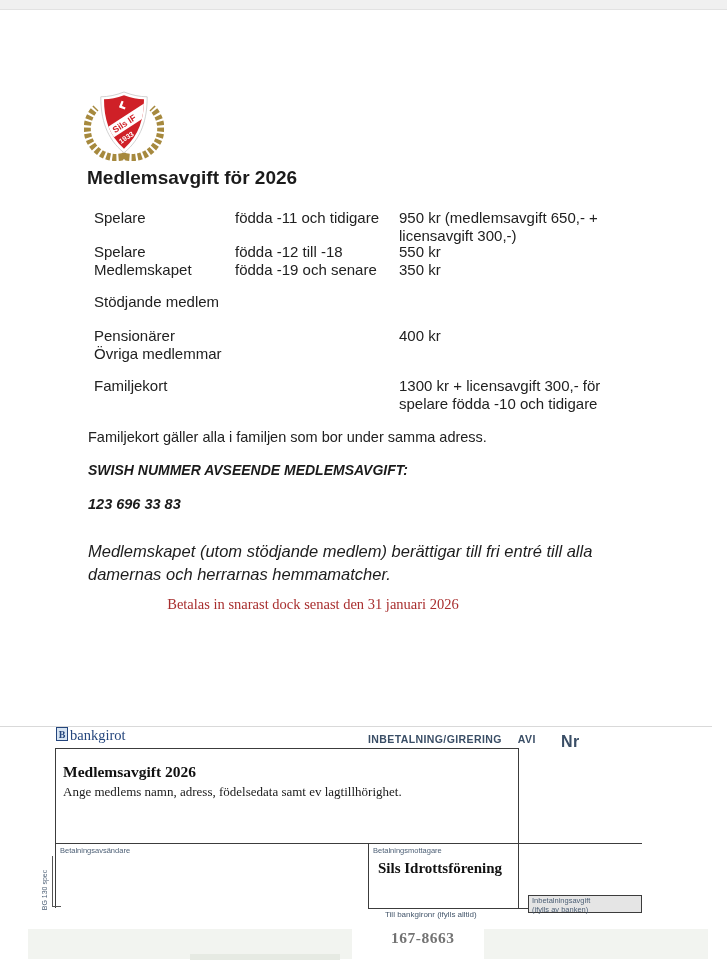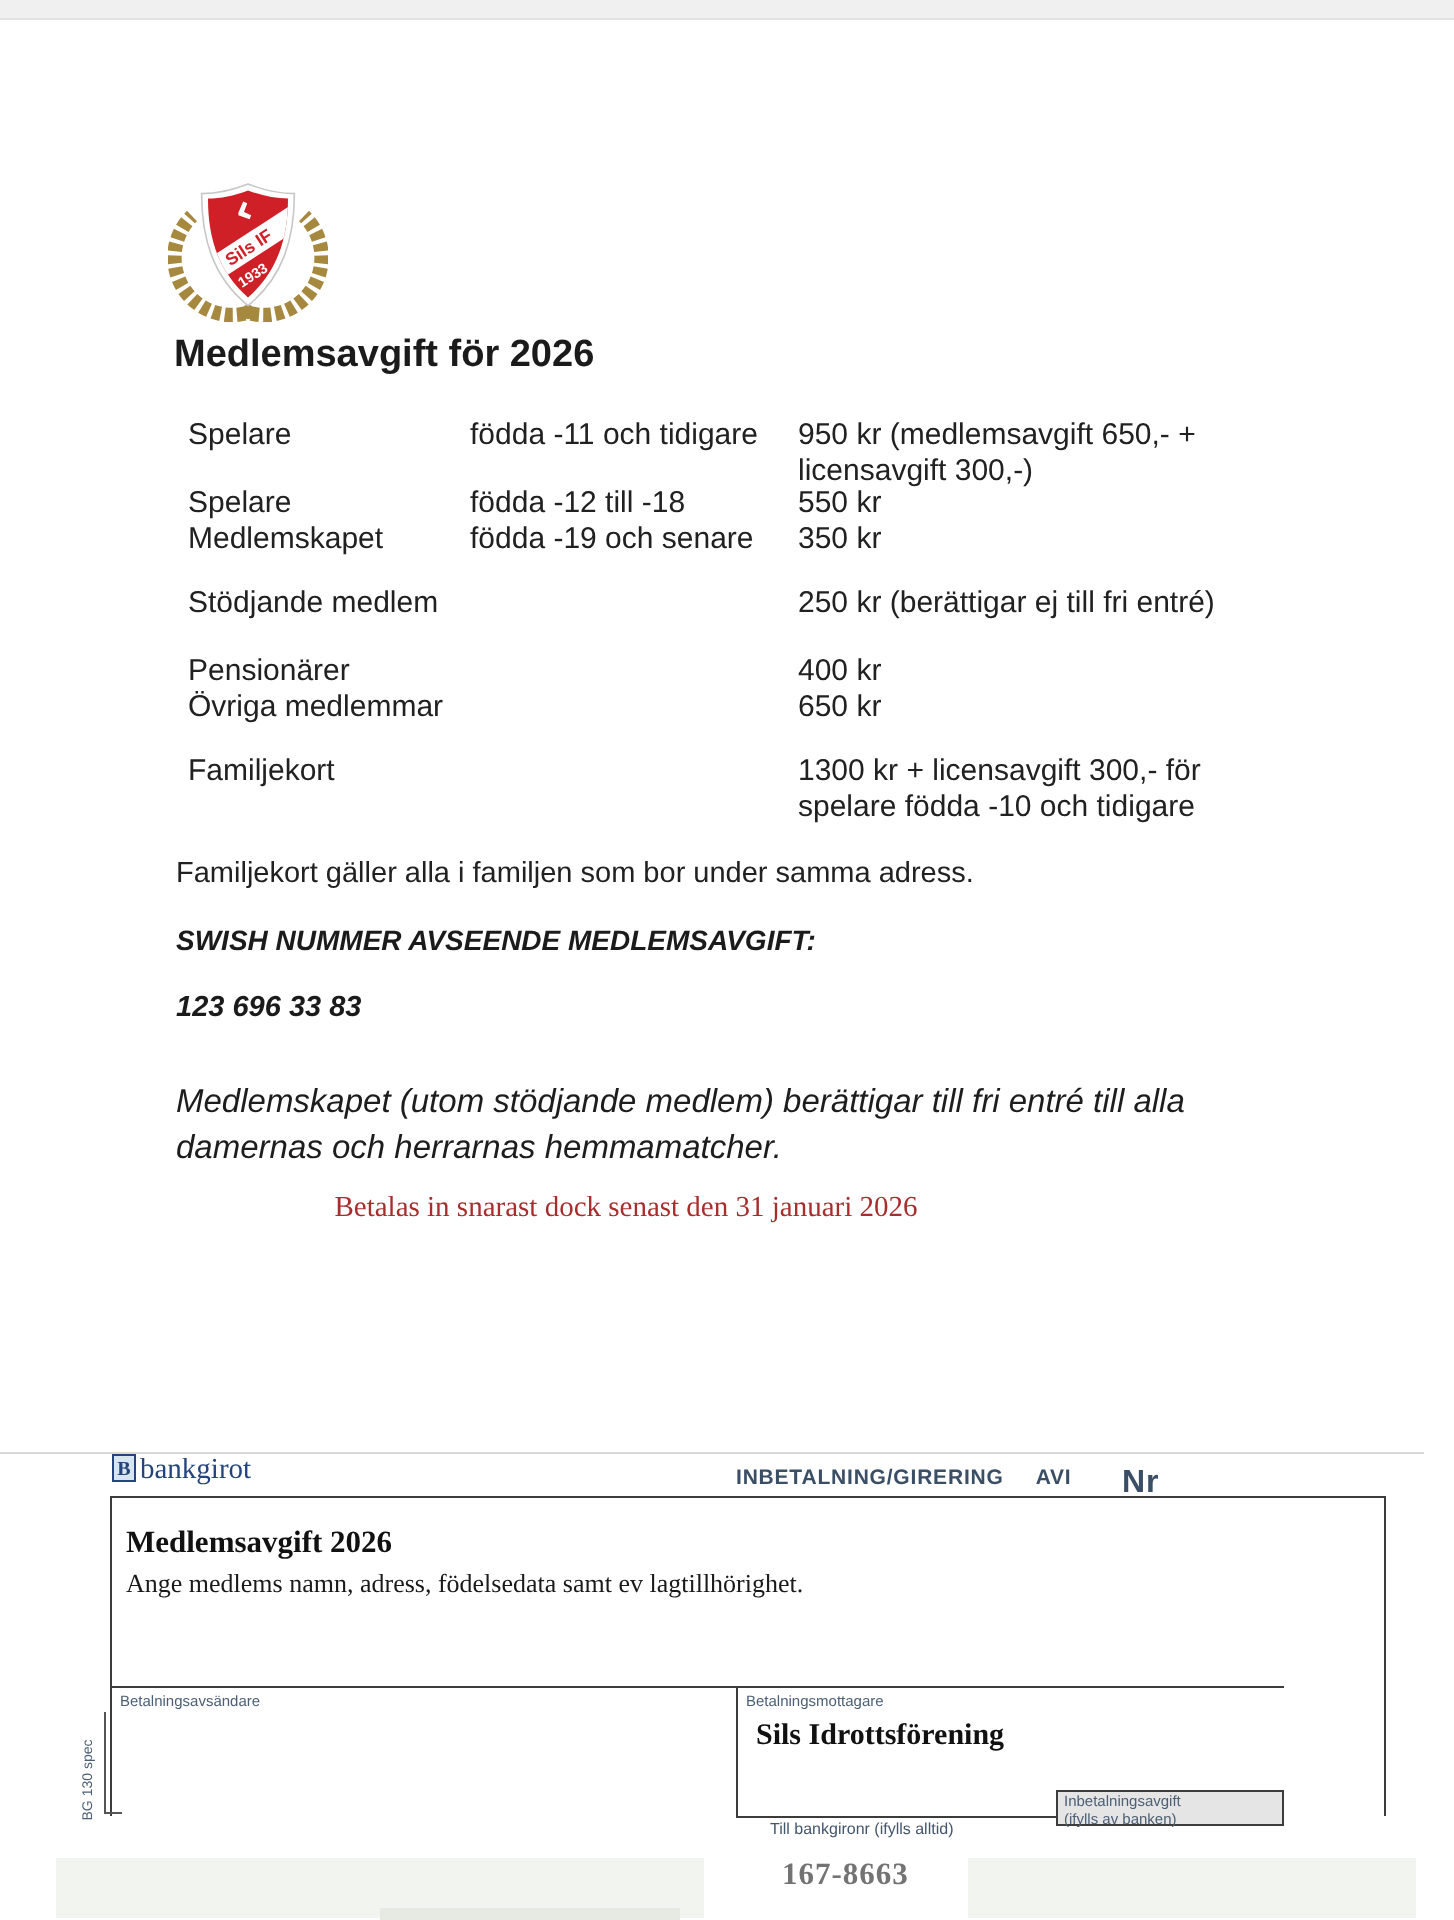--- a/index.html
+++ b/index.html
@@ -26,21 +26,21 @@
   .membership-note{left:88px;top:540px;width:578px;font-size:16.5px;font-style:italic;line-height:23px;color:#1d1d1d;}
   .deadline-note{left:0;top:596px;width:626px;text-align:center;
     font-family:"Liberation Serif",serif;font-size:14.5px;color:#a82e2e;}
   
   .slip-topline{left:0;top:726px;width:712px;height:1px;background:#d9d9d9;}
   .bg-brand{left:56px;top:727px;display:flex;align-items:flex-start;gap:2px;}
   .bg-brand-text{font-family:"Liberation Serif",serif;font-size:14.5px;color:#24457c;}
   .slip-header{left:368px;top:733px;font-size:10.5px;font-weight:bold;letter-spacing:.4px;color:#3a4e66;}
   .slip-avi{margin-left:16px;text-align:center;}
   .slip-nr{left:561px;top:733px;font-size:16px;font-weight:bold;letter-spacing:.4px;color:#3a4e66;}
-  .slip-box{left:55px;top:748px;width:638px;height:160px;
+  .slip-box{left:55px;top:748px;width:464px;height:160px;
     border-top:1px solid #3c3c3c;border-left:1px solid #3c3c3c;border-right:1px solid #3c3c3c;
     box-sizing:border-box;overflow:visible;}
   .slip-divider-h{left:0;top:94px;width:586px;height:1px;background:#3c3c3c;}
   .slip-divider-v{left:312px;top:94px;width:1px;height:66px;background:#3c3c3c;}
   .slip-bottom-seg{left:312px;top:159px;width:160px;height:1px;background:#3c3c3c;}
   .purpose-title{left:7px;top:14px;font-family:"Liberation Serif",serif;font-size:15.5px;font-weight:bold;color:#111;}
   .purpose-instruction{left:7px;top:35px;font-family:"Liberation Serif",serif;font-size:13px;color:#1a1a1a;}
   .slip-label{font-size:7.5px;color:#4c5f75;}
   .sender-label{left:4px;top:97px;}
   .recipient-label{left:317px;top:97px;}
@@ -97,31 +97,29 @@
   <span class="fee-amt">550 kr</span>
 </div>
 <div class="abs fee-row r2">
   <span class="fee-cat">Medlemskapet</span>
   <span class="fee-born">födda -19 och senare</span>
   <span class="fee-amt">350 kr</span>
 </div>
 <div class="abs fee-row r3">
   <span class="fee-cat">Stödjande medlem</span>
   <span class="fee-born"></span>
-  <span class="fee-amt">250 kr (berättigar ej till fri entré)</span>
 </div>
 <div class="abs fee-row r4">
   <span class="fee-cat">Pensionärer</span>
   <span class="fee-born"></span>
   <span class="fee-amt">400 kr</span>
 </div>
 <div class="abs fee-row r5">
   <span class="fee-cat">Övriga medlemmar</span>
   <span class="fee-born"></span>
-  <span class="fee-amt">650 kr</span>
 </div>
 <div class="abs fee-row r6">
   <span class="fee-cat">Familjekort</span>
   <span class="fee-born"></span>
   <span class="fee-amt">1300 kr + licensavgift 300,- för spelare födda -10 och tidigare</span>
 </div>
 
 <div class="abs family-note">Familjekort gäller alla i familjen som bor under samma adress.</div>
 <div class="abs swish-heading">SWISH NUMMER AVSEENDE MEDLEMSAVGIFT:</div>
 <div class="abs swish-number">123 696 33 83</div>

